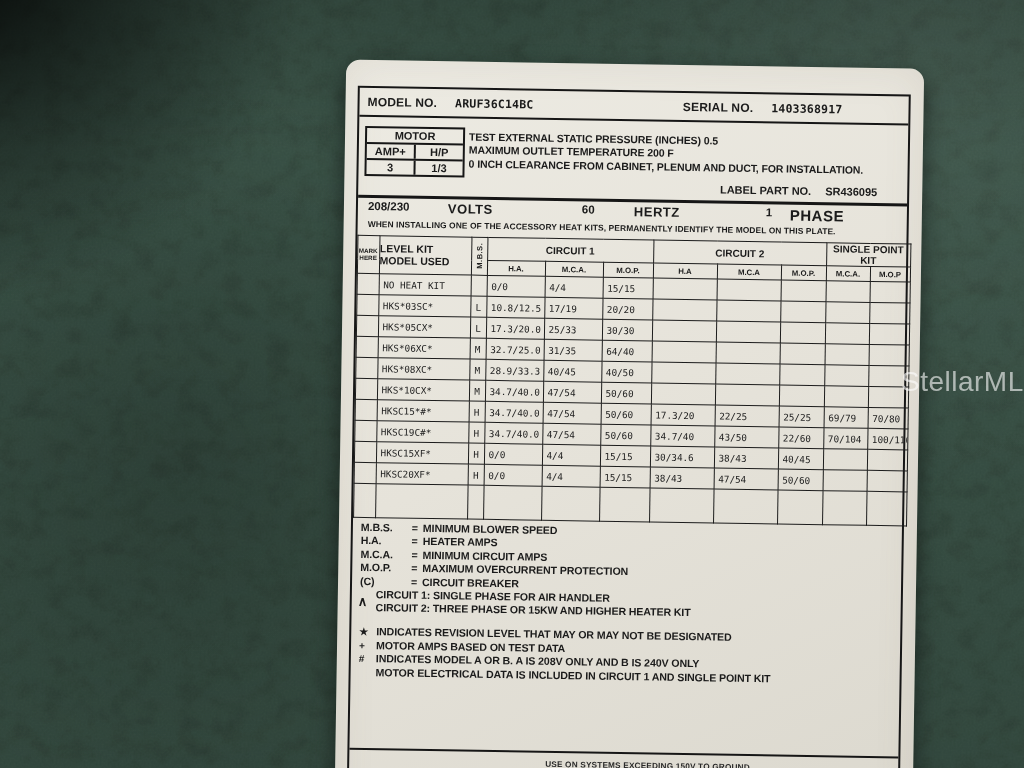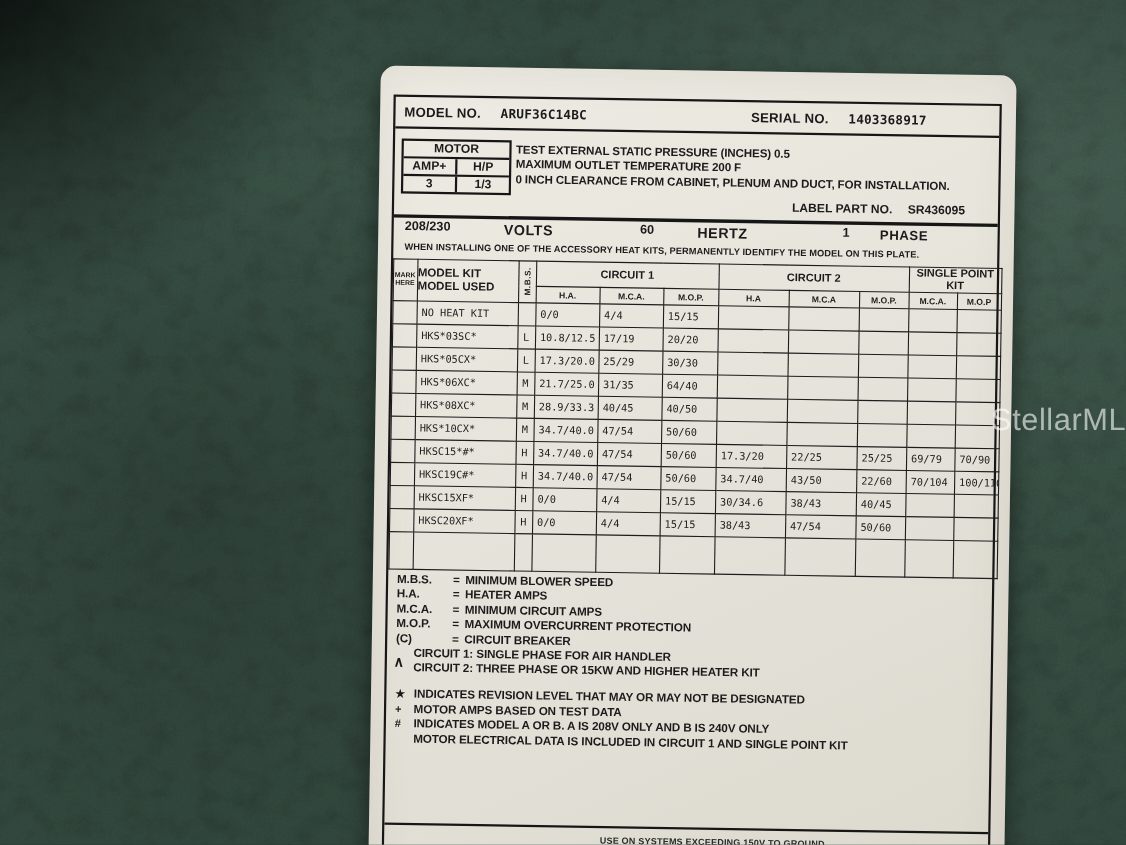--- a/index.html
+++ b/index.html
@@ -44,25 +44,25 @@
   .motorbox .mhead{border-bottom:2px solid #161616;}
   .spectext{position:absolute;left:110px;top:11px;right:6px;
     font-weight:bold;font-size:10.5px;line-height:13.5px;letter-spacing:-.1px;white-space:nowrap;}
   .labelpart{position:absolute;right:30px;top:60px;font-weight:bold;font-size:11px;display:flex;gap:14px;}
   .labelpart .v{font-family:Liberation Sans, sans-serif;font-weight:bold;}
 
   
   .power{top:109px;height:24px;font-weight:bold;}
   .power span{position:absolute;top:3px;}
   .pw-v1{left:10px;font-size:11.5px;}
-  .pw-l1{left:100px;font-size:13px;letter-spacing:.5px;}
+  .pw-l1{left:90px;font-size:13px;letter-spacing:.5px;}
   .pw-v2{left:224px;font-size:11.5px;}
   .pw-l2{left:260px;font-size:13px;letter-spacing:.5px;padding-left:16px;}
   .pw-v3{left:408px;font-size:11.5px;}
-  .pw-l3{left:442px;font-size:12px;letter-spacing:.5px;}
+  .pw-l3{left:432px;font-size:15px;letter-spacing:.5px;}
   .installnote{top:131px;height:16px;font-weight:bold;font-size:8.4px;letter-spacing:.1px;
     padding-left:10px;white-space:nowrap;}
 
   
   table.kits{position:absolute;left:-0.5px;top:147px;width:553px;border-collapse:collapse;
     table-layout:fixed;}
   table.kits th,table.kits td{border:1.5px solid #1d1d1d;padding:0;overflow:hidden;}
   table.kits th{font-weight:bold;}
   .gh{font-size:10px;height:18px;}
   .gh2{font-size:10px;}
@@ -181,21 +181,21 @@
         <col style="width:44px">
           <col style="width:40px">
       </colgroup>
       <thead>
         <tr>
           <th rowspan="2" class="markhdr">
             <div>MARK</div>
               <div>HERE</div>
           </th>
           <th rowspan="2" class="modelhdr">
-            <div>MODEL KIT</div>
+            <div>LEVEL KIT</div>
               <div>MODEL USED</div>
           </th>
           <th rowspan="2" class="mbshdr">
             <span>M.B.S.</span>
           </th>
           <th colspan="3" class="gh">CIRCUIT 1</th>
           <th colspan="3" class="gh">CIRCUIT 2</th>
           <th colspan="2" class="gh gh2">SINGLE POINT KIT</th>
         </tr>
         <tr>
@@ -234,33 +234,33 @@
             <td class="num"></td>
             <td class="num"></td>
             <td class="num"></td>
             <td class="num"></td>
           </tr>
           <tr>
             <td class="mark"></td>
             <td class="model">HKS*05CX*</td>
             <td class="mbs">L</td>
             <td class="num">17.3/20.0</td>
-            <td class="num">25/29</td>
+            <td class="num">25/33</td>
             <td class="num">30/30</td>
             <td class="num"></td>
             <td class="num"></td>
             <td class="num"></td>
             <td class="num"></td>
             <td class="num"></td>
           </tr>
           <tr>
             <td class="mark"></td>
             <td class="model">HKS*06XC*</td>
             <td class="mbs">M</td>
-            <td class="num">21.7/25.0</td>
+            <td class="num">32.7/25.0</td>
             <td class="num">31/35</td>
             <td class="num">64/40</td>
             <td class="num"></td>
             <td class="num"></td>
             <td class="num"></td>
             <td class="num"></td>
             <td class="num"></td>
           </tr>
           <tr>
             <td class="mark"></td>
@@ -292,21 +292,21 @@
             <td class="mark"></td>
             <td class="model">HKSC15*#*</td>
             <td class="mbs">H</td>
             <td class="num">34.7/40.0</td>
             <td class="num">47/54</td>
             <td class="num">50/60</td>
             <td class="num">17.3/20</td>
             <td class="num">22/25</td>
             <td class="num">25/25</td>
             <td class="num">69/79</td>
-            <td class="num">70/90</td>
+            <td class="num">70/80</td>
           </tr>
           <tr>
             <td class="mark"></td>
             <td class="model">HKSC19C#*</td>
             <td class="mbs">H</td>
             <td class="num">34.7/40.0</td>
             <td class="num">47/54</td>
             <td class="num">50/60</td>
             <td class="num">34.7/40</td>
             <td class="num">43/50</td>

